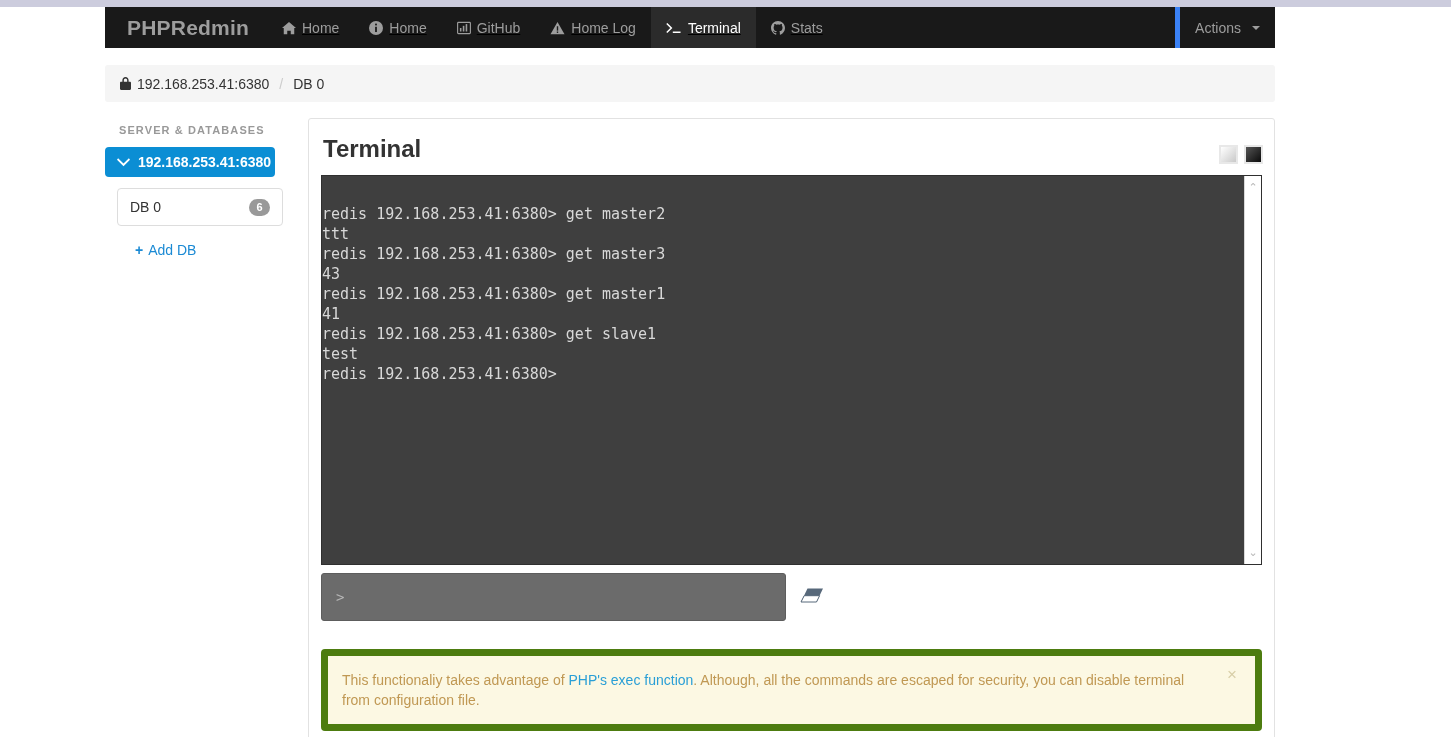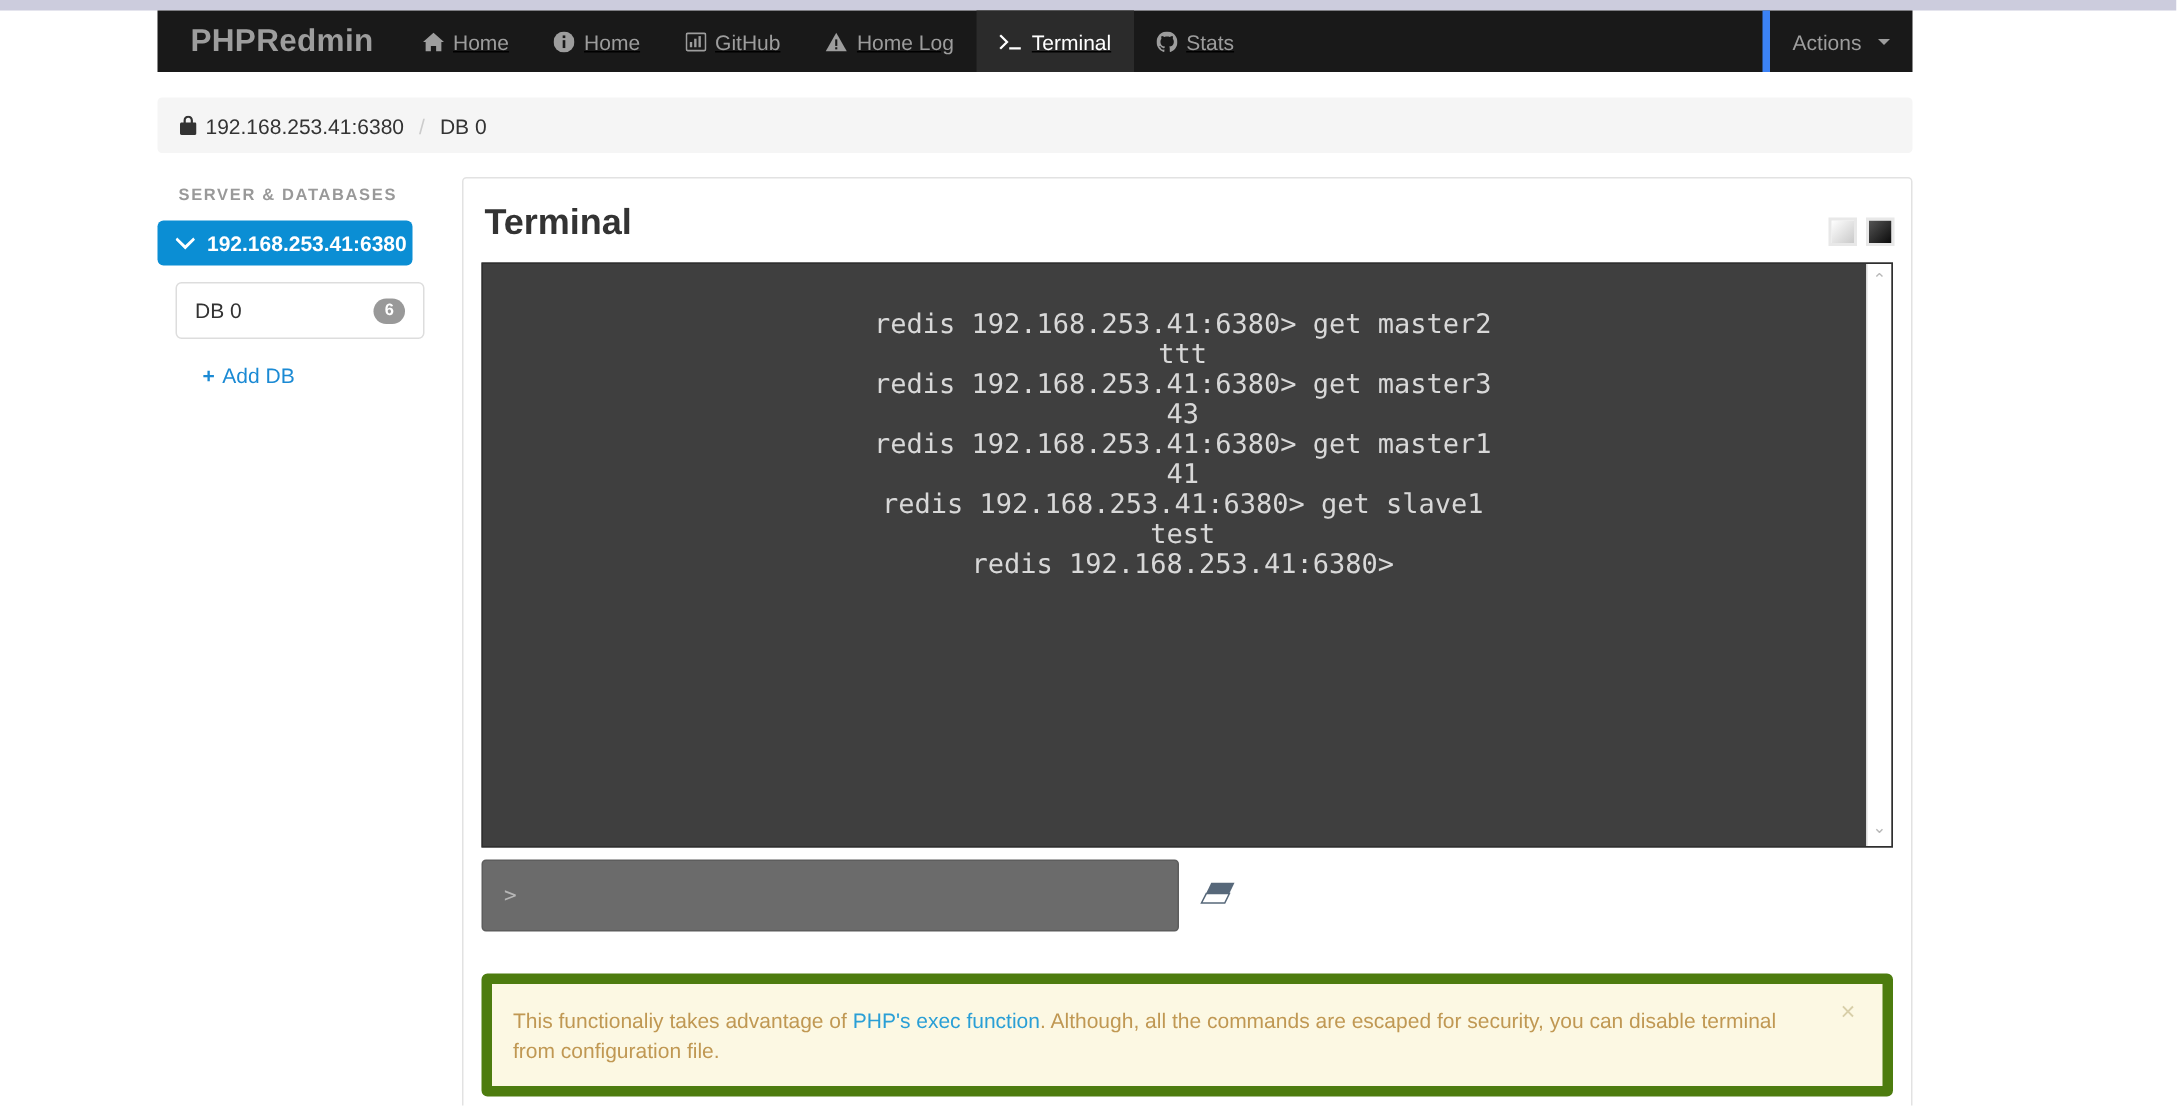--- a/index.html
+++ b/index.html
@@ -243,28 +243,27 @@
     margin: 0 12px;
     border: 1px solid #2f2f2f;
     background: #3f3f3f;
     height: 390px;
     box-sizing: border-box;
     overflow: hidden;
   }
   .term-output {
     position: absolute;
     inset: 0 16px 0 0;
-    padding: 13px 0 0 10px;
+    padding: 13px 0 0 0;
     color: #d8d8d8;
     font-family: "DejaVu Sans Mono", "Liberation Mono", monospace;
-    font-size: 18px;
+    font-size: 15px;
     line-height: 20px;
     white-space: pre;
     overflow: hidden;
-    text-align: center;
   }
   .term-scroll {
     position: absolute;
     top: 0; right: 0;
     width: 16px;
     height: 100%;
     background: #ffffff;
     border-left: 1px solid #d9d9d9;
     display: flex;
     flex-direction: column;

